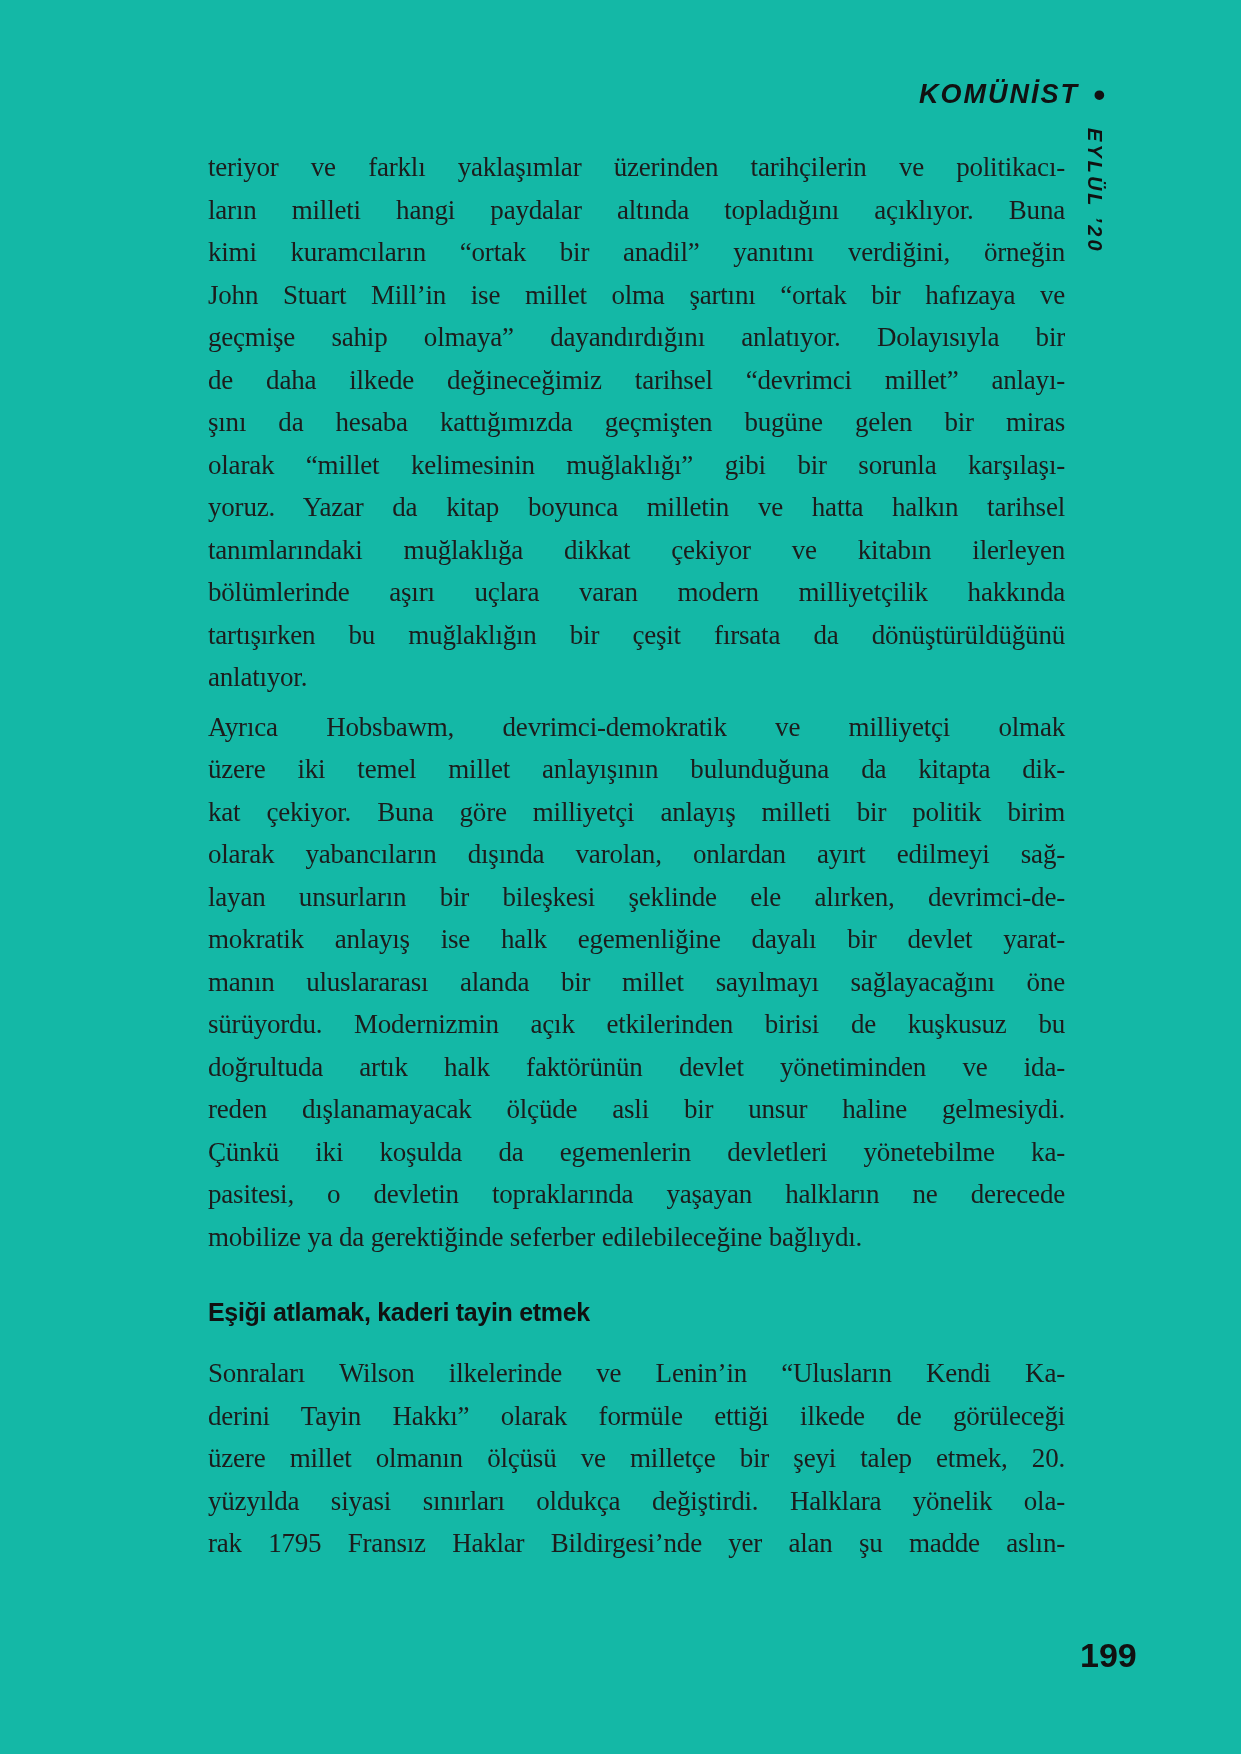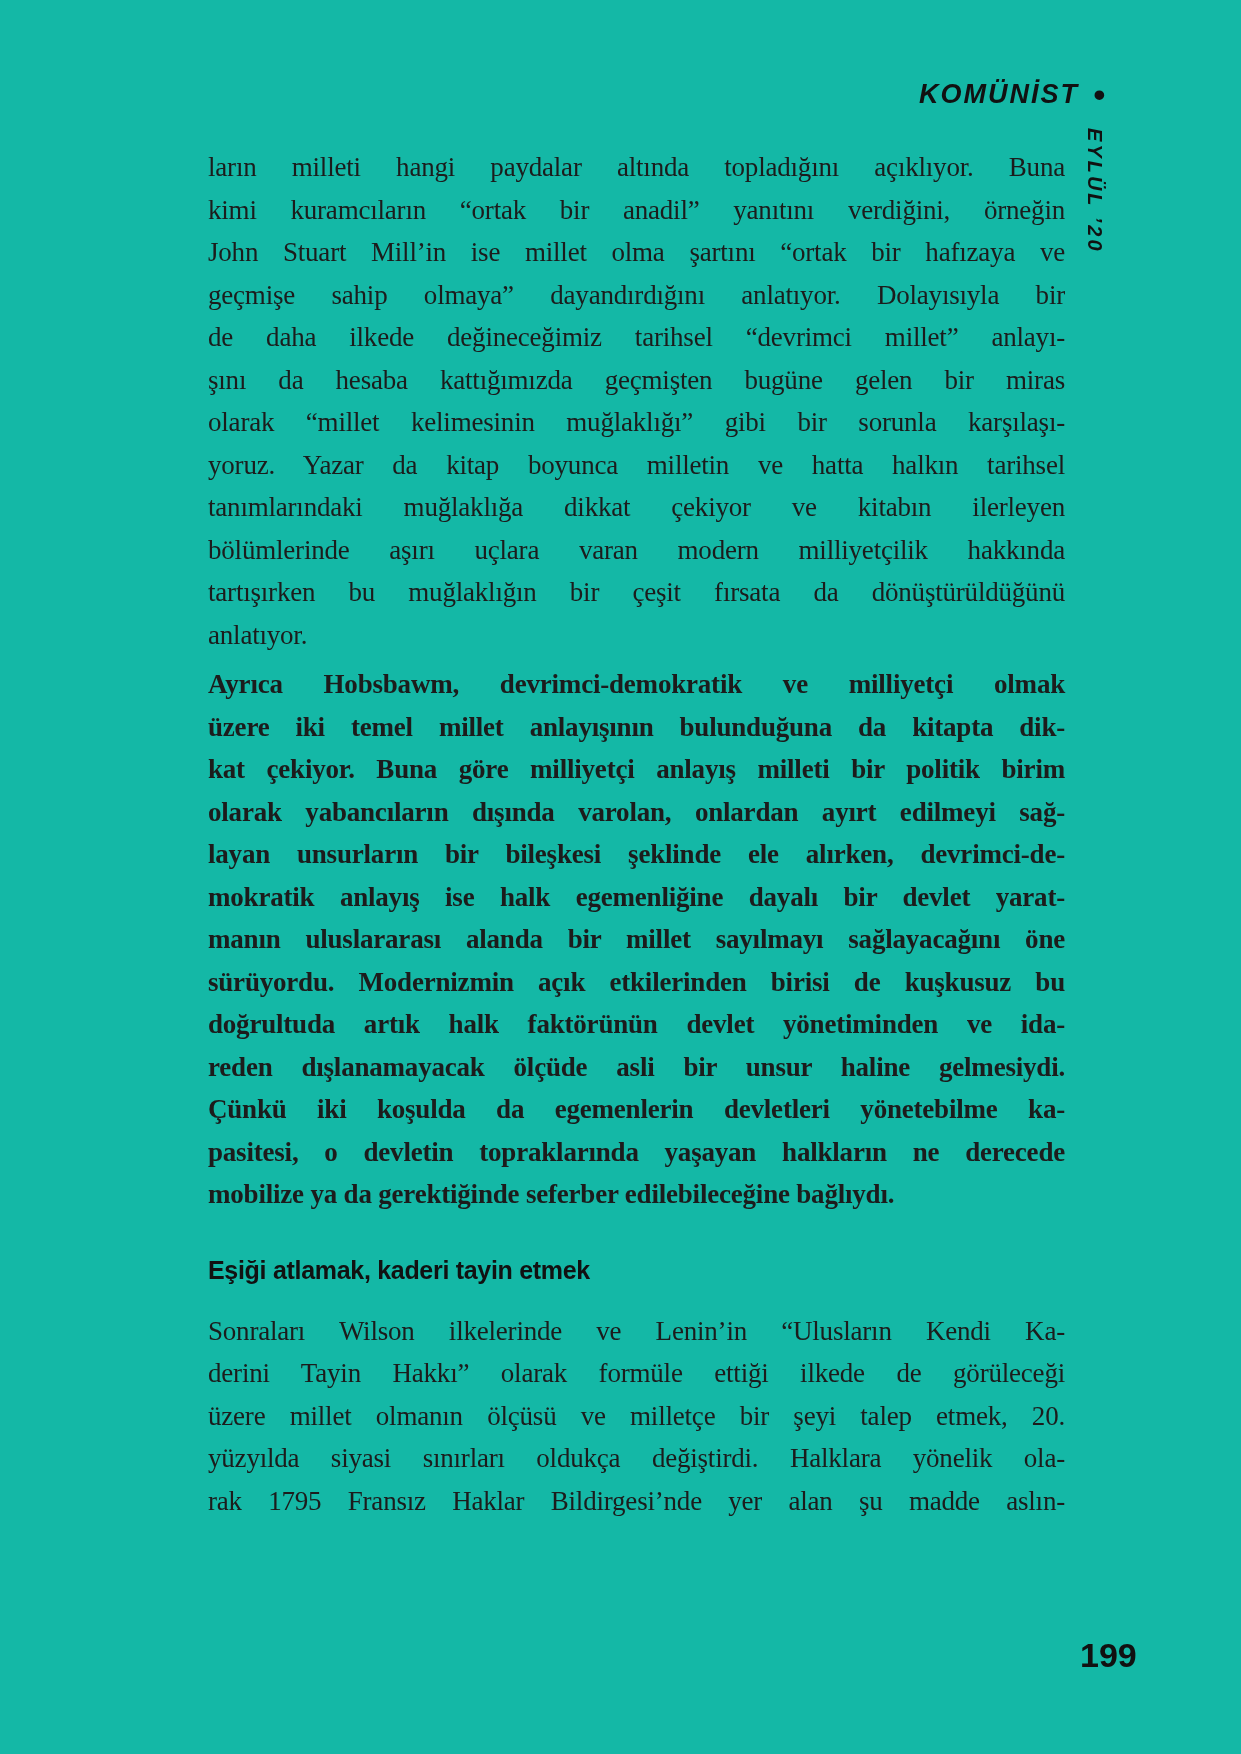--- a/index.html
+++ b/index.html
@@ -60,21 +60,21 @@
     top: 146px;
     width: 857px;
   }
 
   .para {
     font-size: 27px;
     line-height: 42.5px;
     letter-spacing: -0.2px;
     color: #1c1c1c;
   }
-  .para + .para { margin-top: 7px; font-weight: bold; }
+  .para + .para { margin-top: 7px; }
 
   .line {
     text-align: justify;
     text-align-last: justify;
   }
   .line.line-last {
     text-align: right;
     text-align-last: left;
   }
 
@@ -108,20 +108,21 @@
   <div class="running-head">
     <span>KOMÜNİST</span>
     <span class="bullet">•</span>
   </div>
 
   <div class="issue-vertical">EYLÜL ’20</div>
 
   <div class="column">
 
     <div class="para">
+        <div class="line">teriyor ve farklı yaklaşımlar üzerinden tarihçilerin ve politikacı-</div>
         <div class="line">ların milleti hangi paydalar altında topladığını açıklıyor. Buna</div>
         <div class="line">kimi kuramcıların “ortak bir anadil” yanıtını verdiğini, örneğin</div>
         <div class="line">John Stuart Mill’in ise millet olma şartını “ortak bir hafızaya ve</div>
         <div class="line">geçmişe sahip olmaya” dayandırdığını anlatıyor. Dolayısıyla bir</div>
         <div class="line">de daha ilkede değineceğimiz tarihsel “devrimci millet” anlayı-</div>
         <div class="line">şını da hesaba kattığımızda geçmişten bugüne gelen bir miras</div>
         <div class="line">olarak “millet kelimesinin muğlaklığı” gibi bir sorunla karşılaşı-</div>
         <div class="line">yoruz. Yazar da kitap boyunca milletin ve hatta halkın tarihsel</div>
         <div class="line">tanımlarındaki muğlaklığa dikkat çekiyor ve kitabın ilerleyen</div>
         <div class="line">bölümlerinde aşırı uçlara varan modern milliyetçilik hakkında</div>

